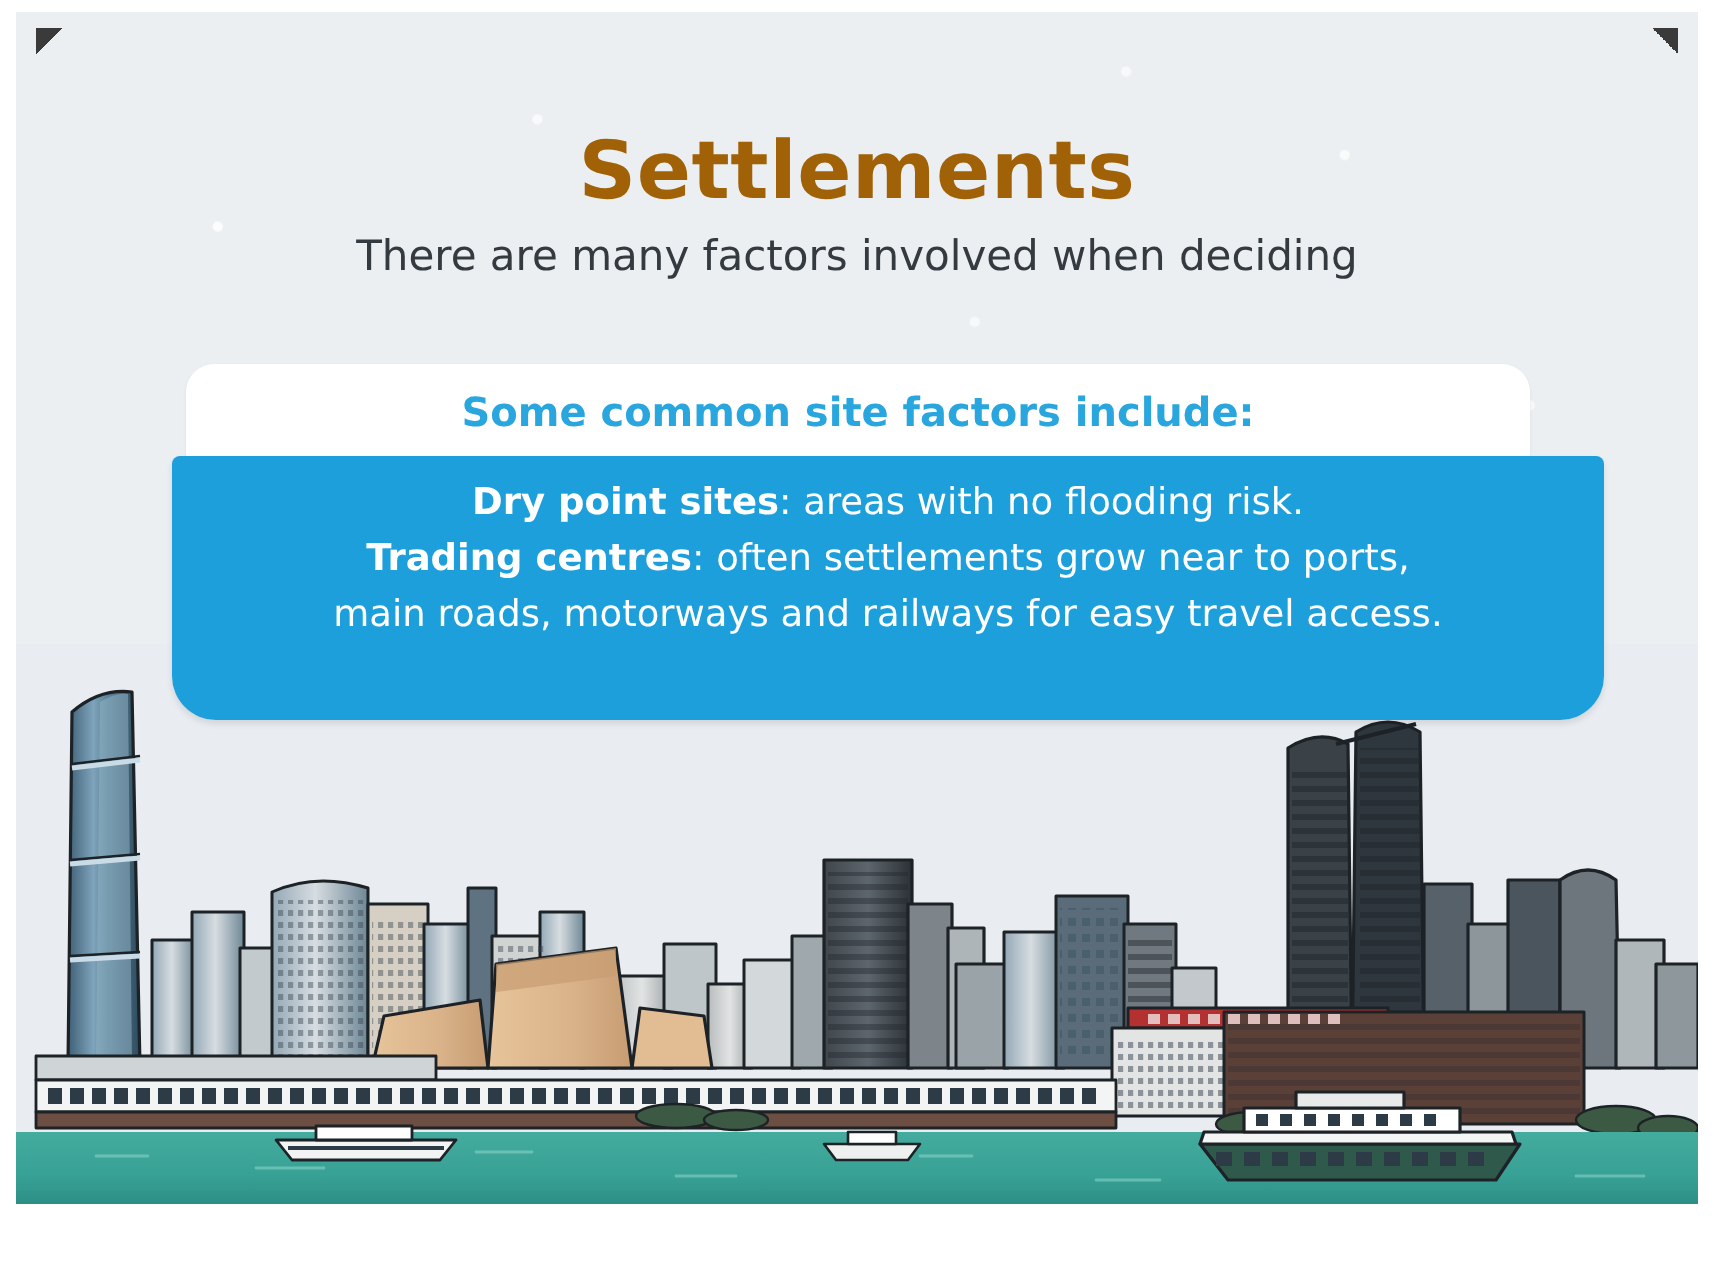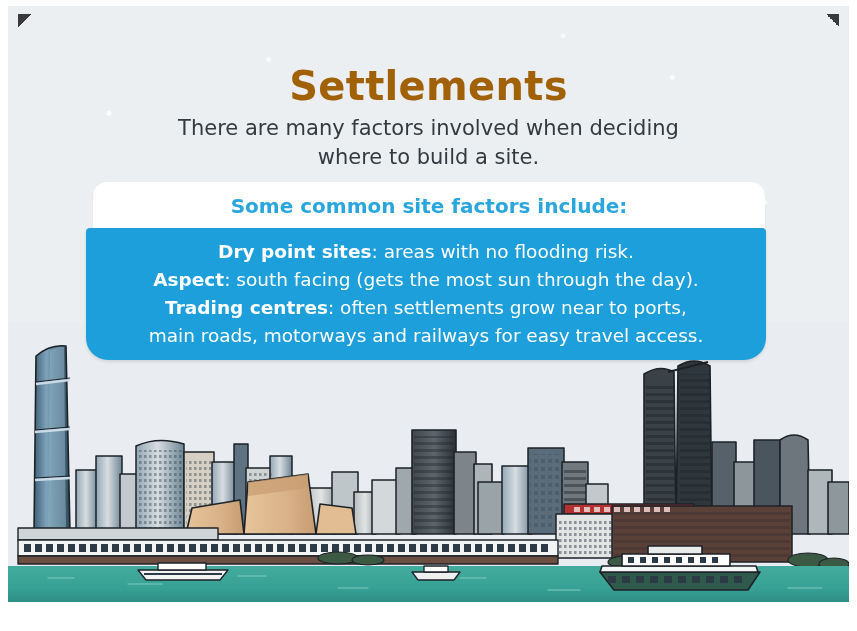--- a/index.html
+++ b/index.html
@@ -65,20 +65,21 @@
     text-align:center;
     font-size:20px;font-weight:bold;
     color:#2aa6df;
     font-family:"DejaVu Sans", sans-serif;
   }
   #bluepanel{
     position:absolute;left:78px;top:222px;width:680px;height:132px;
     background:#1c9fdb;
     border-radius:4px 4px 22px 22px;
     box-shadow:0 2px 3px rgba(0,0,0,.10);
+    padding-left:36px;
   }
   #bluepanel .body{
     position:absolute;left:10px;right:10px;top:10px;
     text-align:center;
     color:#ffffff;
     font-size:18.5px;line-height:28px;
     font-family:"DejaVu Sans", sans-serif;
   }
   #bluepanel .body .l{display:block;white-space:nowrap;}
   #bluepanel .body b{font-weight:bold;}
@@ -352,34 +353,30 @@
         <rect x="712" y="254" width="8" height="7"></rect>
           <rect x="726" y="254" width="8" height="7"></rect>
       </g>
     </svg>
   </div>
 
   <h1 id="title">Settlements</h1>
 
   <div id="subtitle">
     <span class="l">There are many factors involved when deciding</span>
-    <span class="l">where to build a site.</span>
   </div>
 
   <div id="card">
     <div id="card-heading">Some common site factors include:</div>
   </div>
 
   <div id="bluepanel">
     <div class="body">
       <span class="l">
         <b>Dry point sites</b><span>: areas with no flooding risk.</span>
-      </span>
-      <span class="l">
-        <b>Aspect</b><span>: south facing (gets the most sun through the day).</span>
       </span>
       <span class="l">
         <b>Trading centres</b><span>: often settlements grow near to ports,</span>
       </span>
       <span class="l">
         <b></b><span>main roads, motorways and railways for easy travel access.</span>
       </span>
     </div>
   </div>
 

